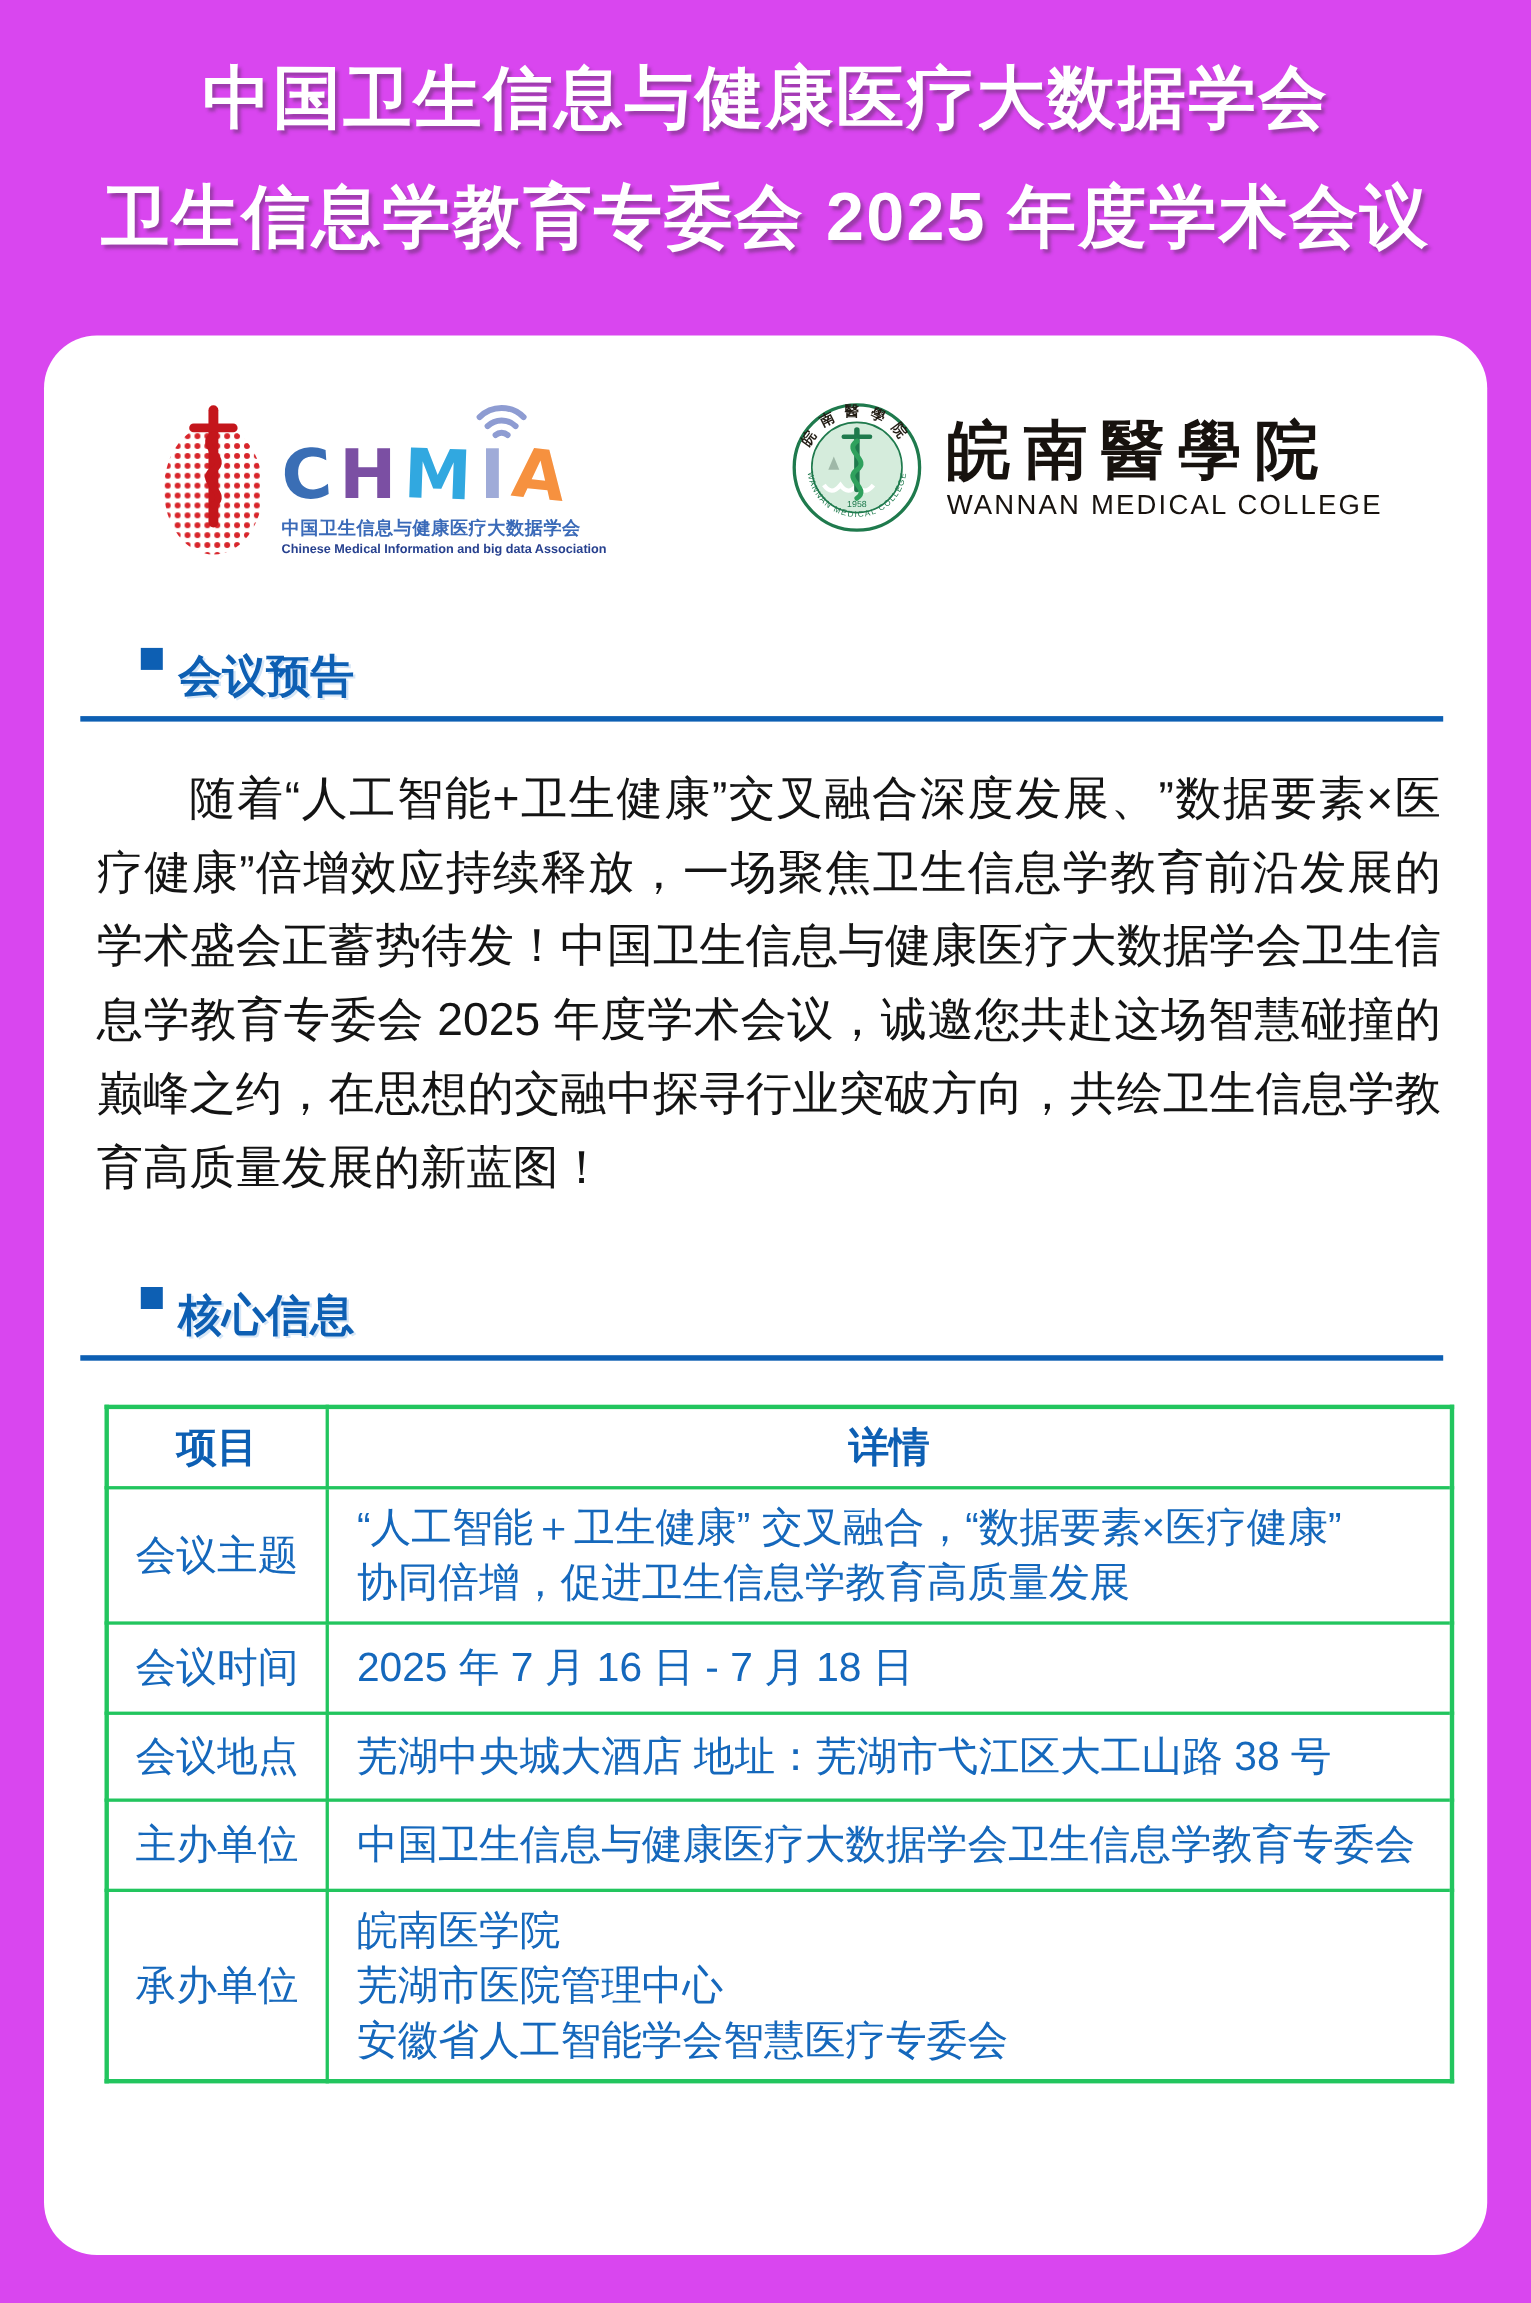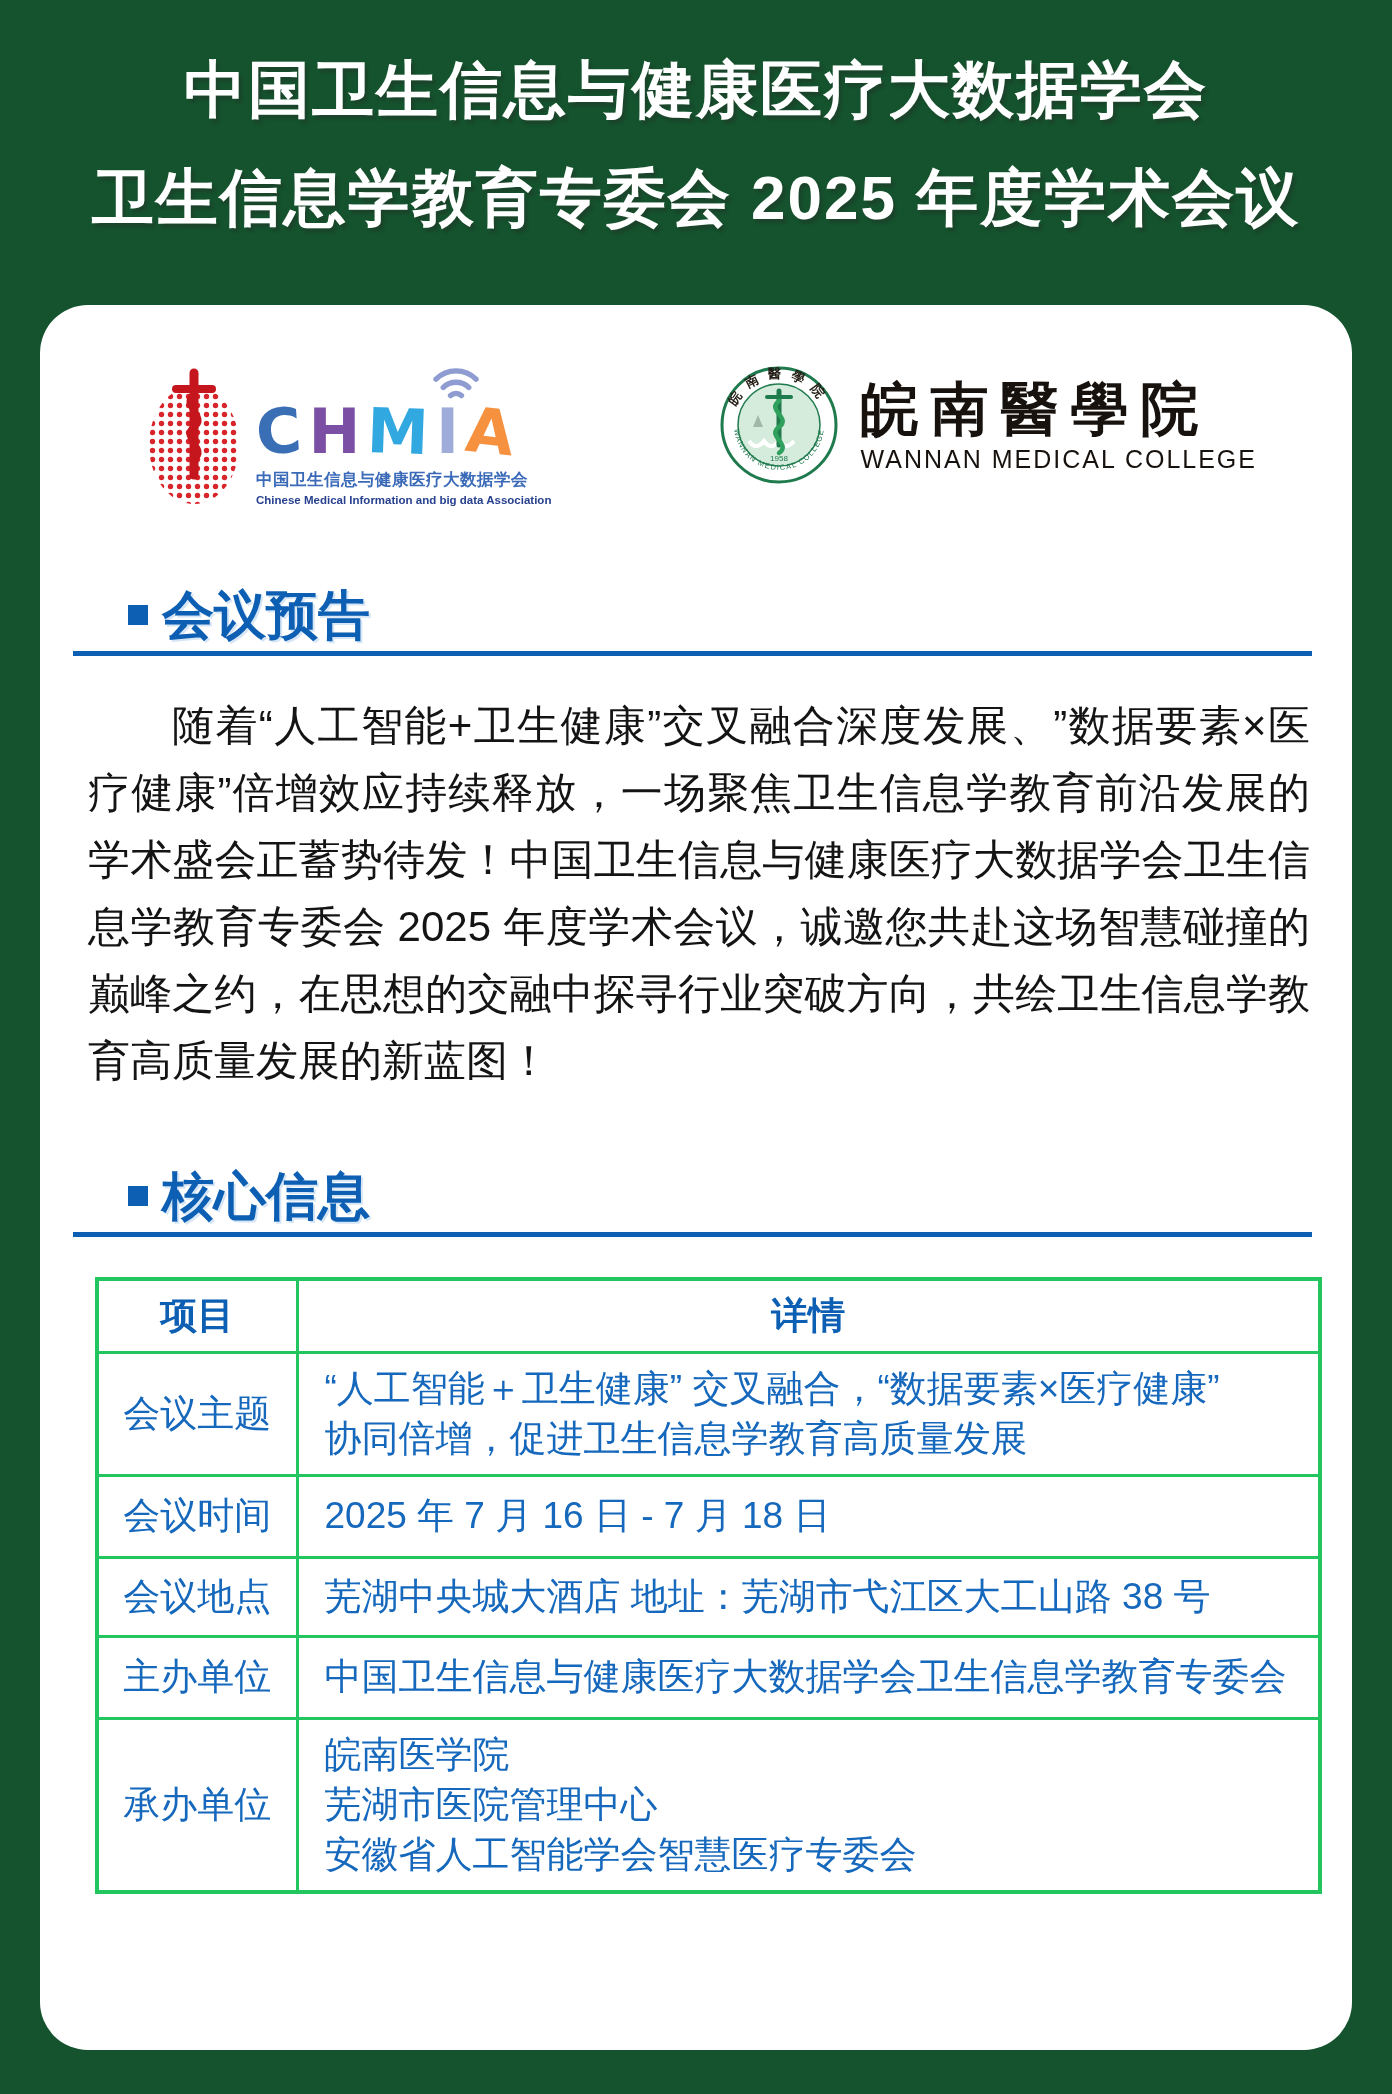--- a/index.html
+++ b/index.html
@@ -1,19 +1,19 @@
 <!DOCTYPE html>
 <html><head>
 <meta charset="utf-8">
 <style>
   * { margin:0; padding:0; box-sizing:border-box; }
   html,body { background:#00A9B8; }
   .poster {
     position:relative; width:1392px; height:2094px;
-    background:#14532d; overflow:hidden;
+    background:#d946ef; overflow:hidden;
     font-family:"Liberation Sans","DejaVu Sans",sans-serif;
   }
   
   .title-block {
     padding-top:36px; text-align:center; color:#ffffff;
     font-size:62px; font-weight:bold; line-height:108px;
     text-shadow:3px 4px 3px rgba(40,40,40,0.35);
     letter-spacing:2px;
   }
   
@@ -41,22 +41,22 @@
   .wannan { display:flex; gap:22px; align-items:center; }
   .wannan-seal { width:120px; height:120px; }
   .wannan-text { display:flex; flex-direction:column; }
   .wannan-cn {
     font-family:"DejaVu Serif","Liberation Serif",serif;
     font-size:58px; font-weight:bold; color:#17120E; letter-spacing:12px; line-height:64px;
   }
   .wannan-en { font-size:25px; color:#17120E; letter-spacing:2px; margin-top:4px; font-weight:500; }
   
   .section-title {
-    display:flex; align-items:center; margin-left:88px;
-    font-size:52px; font-weight:bold; color:#0D5FB3; line-height:52px;
+    display:flex; margin-left:88px;
+    font-size:40px; font-weight:bold; color:#0D5FB3; line-height:52px;
     text-shadow:2px 2px 0 rgba(165,200,235,0.45);
   }
   .section-title .sq { width:20px; height:20px; background:#0D5FB3; margin-right:14px; flex:0 0 auto; }
   .rule { height:5px; background:#0D5FB3; margin:10px 40px 0 33px; }
   .mt-preview { margin-top:74px; }
   .mt-core { margin-top:76px; }
   
   .paragraph {
     margin:36px 42px 0 48px;
     font-size:42px; line-height:67px; color:#141414;

